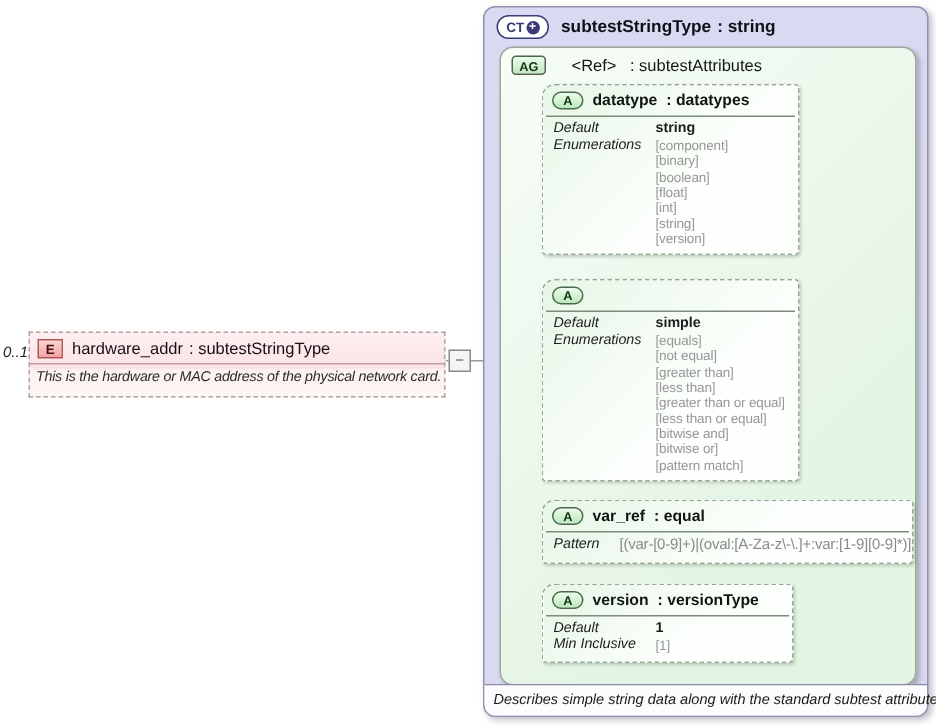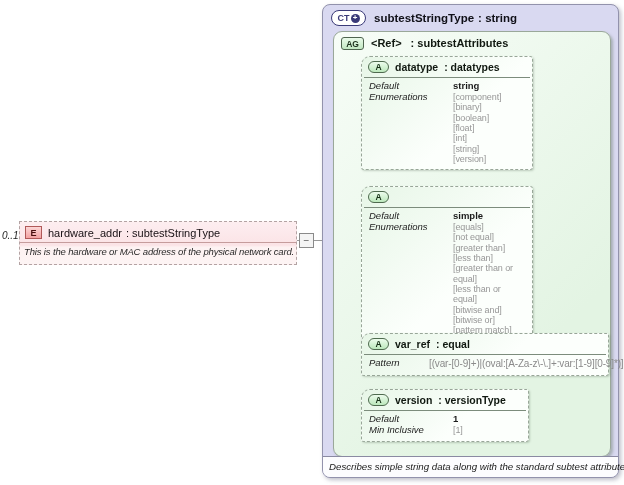--- a/index.html
+++ b/index.html
@@ -42,41 +42,41 @@
   .ct-plus { display:inline-flex; align-items:center; justify-content:center;
              width:9px; height:9px; border-radius:50%; background:#3a3a78;
              color:#fff; font-size:8px; font-weight:bold; line-height:1; }
   .ct-title { font-weight:bold; font-size:11.5px; color:#101018; }
   .ct-title .tname { margin-right:4px; }
 
   .ag-box { position:absolute; left:10px; top:26px; width:278px; height:426px;
             border:1px solid #9aa89a; border-radius:9px;
             background:linear-gradient(135deg,#f7fdf7 0%,#e3f4e3 75%);
             box-shadow:2px 2px 3px rgba(90,110,90,.4); }
-  .ag-head { display:flex; align-items:flex-start; gap:7px; padding:5px 7px; }
+  .ag-head { display:flex; align-items:flex-end; gap:17px; padding:5px 7px; }
   .ag-badge { display:inline-flex; align-items:center; justify-content:center;
               width:23px; height:13px; font-size:8.5px; font-weight:bold; color:#1c301c;
               background:linear-gradient(#eafbea,#c2e8c2); border:1px solid #4e644e;
               border-radius:3px; }
-  .ag-title { font-weight:bold; font-size:11px; color:#101810; }
+  .ag-title { font-weight:normal; font-size:11px; color:#101810; }
   .ag-title .tname { margin-right:9px; }
 
   .attr-box { position:absolute; border:1px dashed #98a698;
               border-radius:9px 3px 3px 3px;
               background:linear-gradient(135deg,#e7f6e7 0%,#fcfffc 60%);
               box-shadow:1px 1px 2px rgba(60,80,60,.25); }
   .attr-head { display:flex; align-items:center; gap:6px; padding:3px 6px; height:20px; }
   .a-badge { display:inline-flex; align-items:center; justify-content:center;
              width:21px; height:12px; font-size:8.5px; font-weight:bold; color:#16301 6;
              color:#163016; background:linear-gradient(#ecfcec,#bce8bc);
              border:1px solid #4e6a4e; border-radius:6px; }
   .attr-title { font-weight:bold; font-size:10.5px; color:#101810; white-space:nowrap; }
   .attr-title .tname { margin-right:6px;margin-top:28px; }
   .attr-body { border-top:1px solid #7c8c7c; margin:0 2px; padding:3px 5px 5px;
-               display:grid; grid-template-columns:64px 1fr; column-gap:20px;
+               display:grid; grid-template-columns:64px 1fr; column-gap:4px;
                font-size:9.5px; line-height:1.15; }
   .attr-body.narrow-label { grid-template-columns:40px 1fr; }
   .plabel { font-style:italic; color:#1c1c1c; white-space:nowrap; }
   .pvalue { color:#1c1c1c; white-space:pre-line; }
   .pvalue.bold { font-weight:bold; }
   .pvalue.muted { color:#979797; font-size:9px; letter-spacing:-0.1px; }
   .pvalue.pattern { color:#8a8a8a; font-size:10px; letter-spacing:-0.15px;
                     white-space:nowrap; }
 
   .box-datatype { left:27px; top:24px;  width:172px; }

